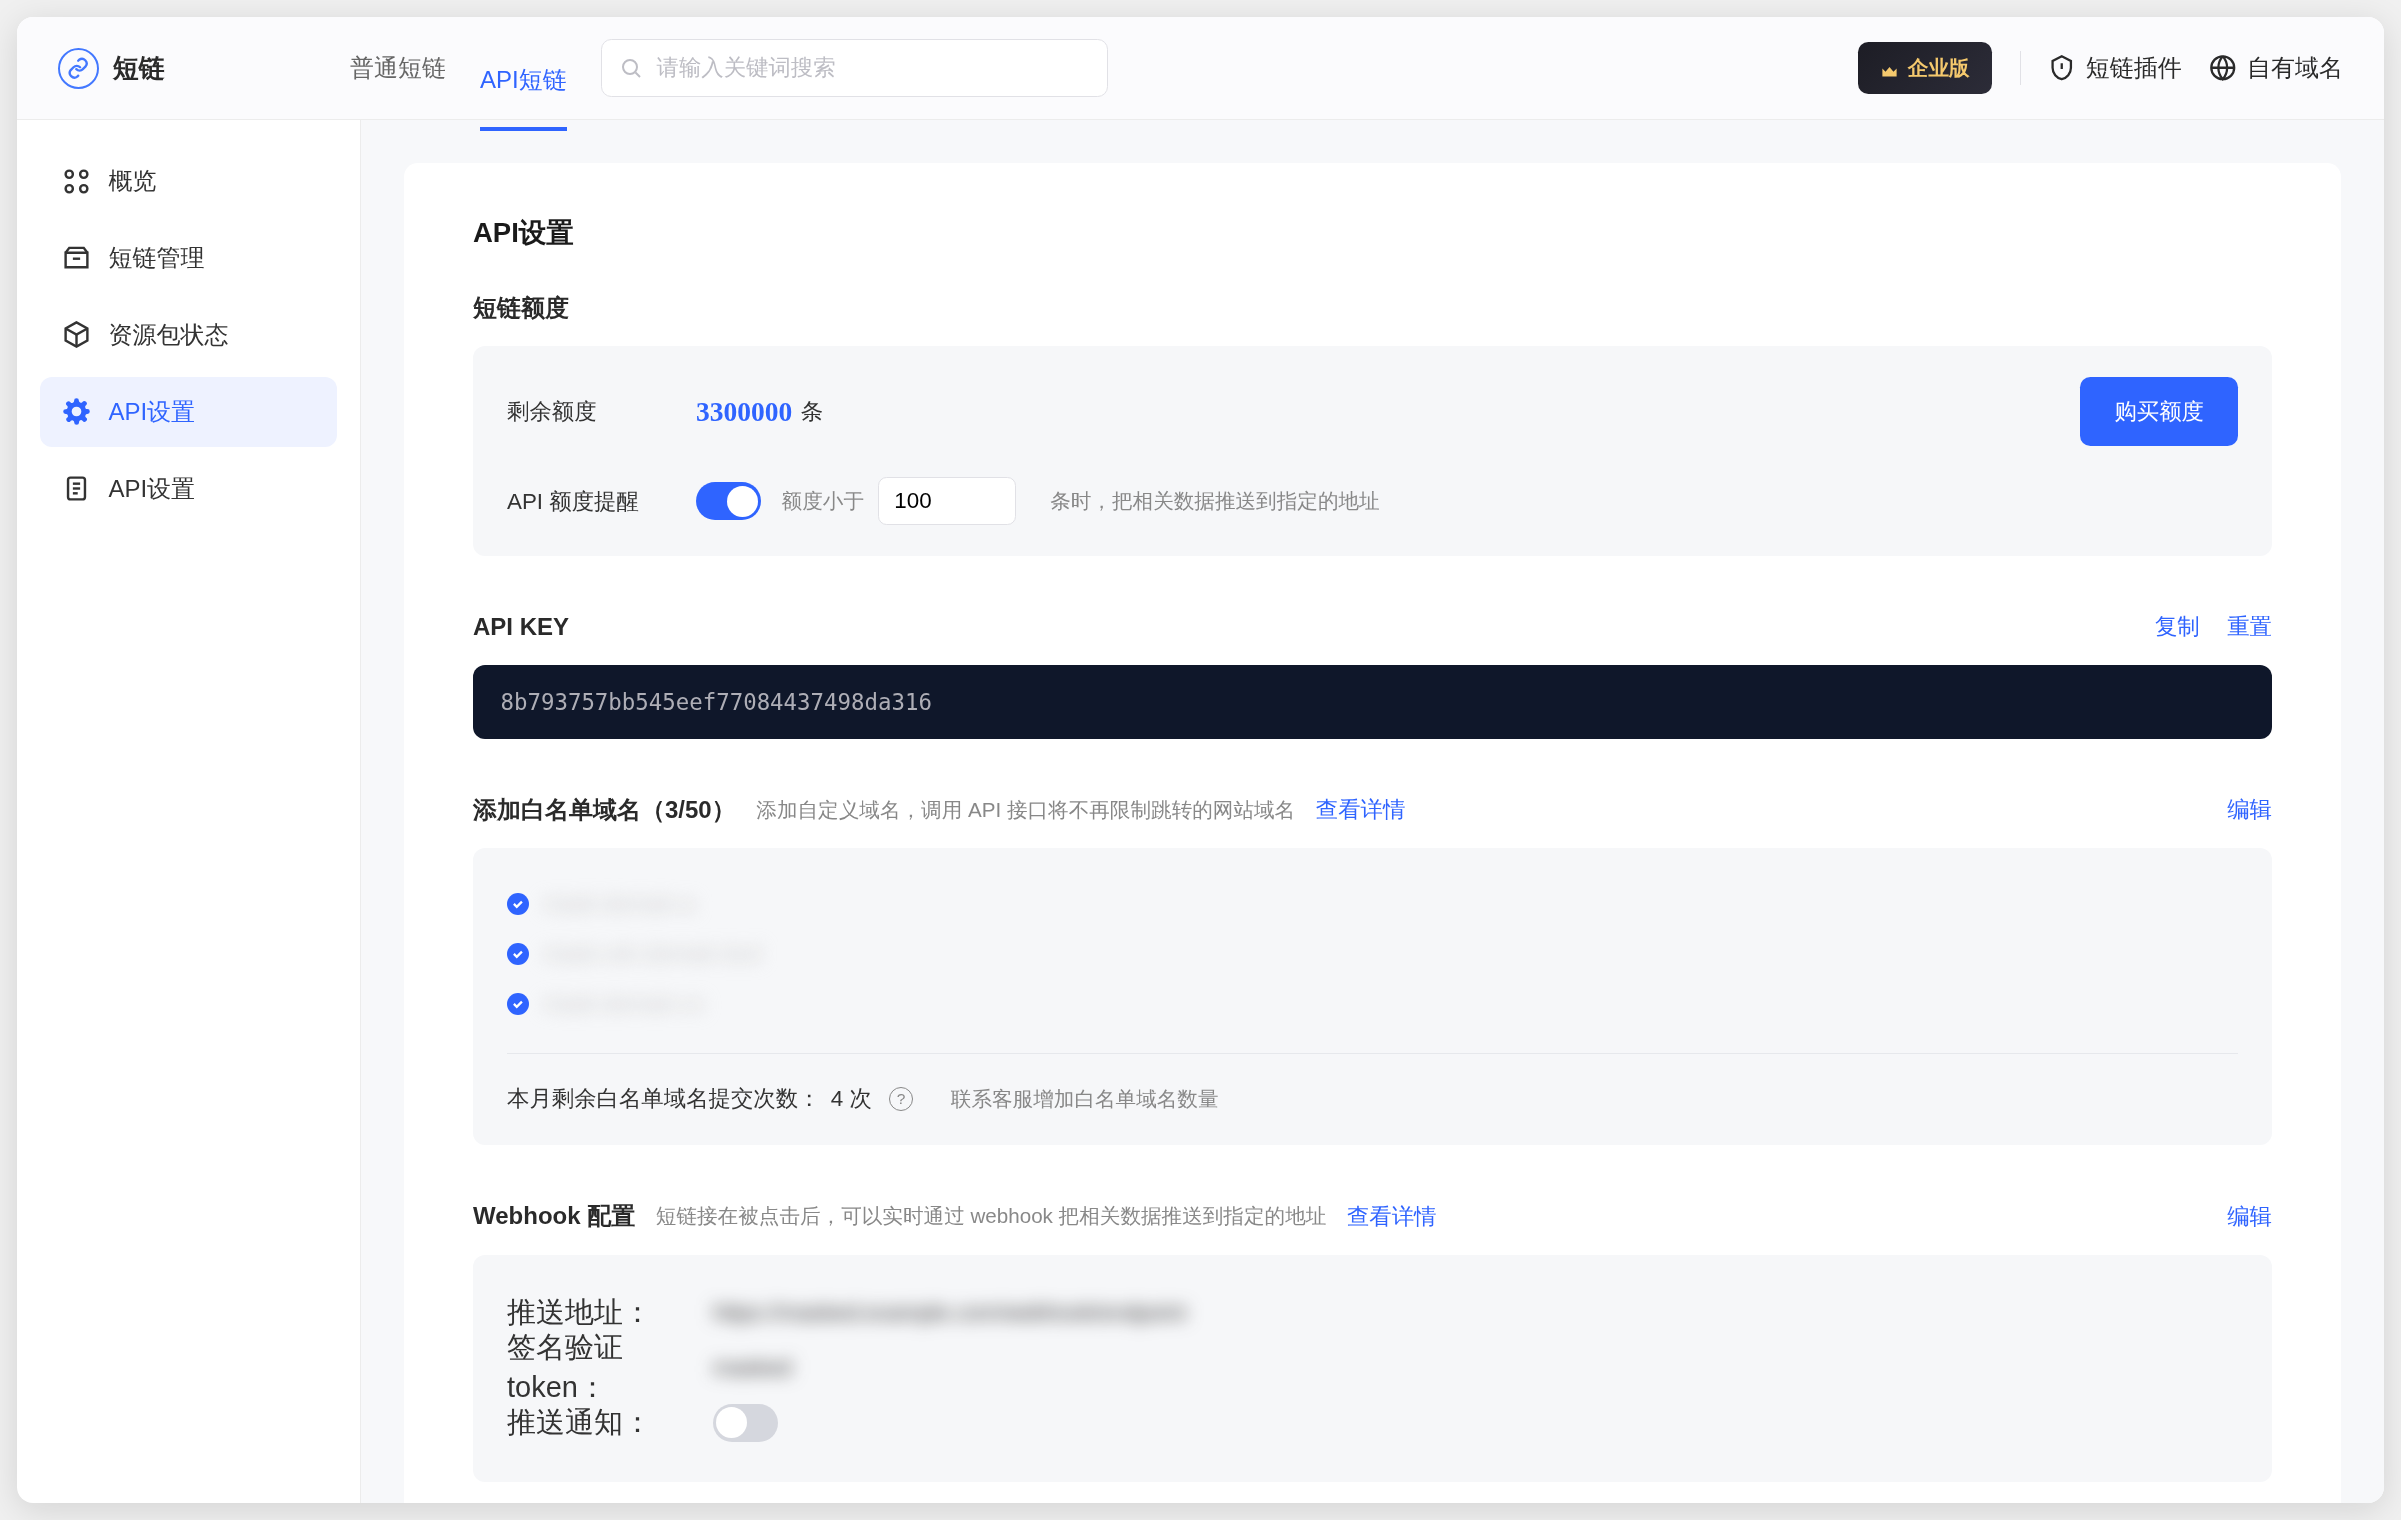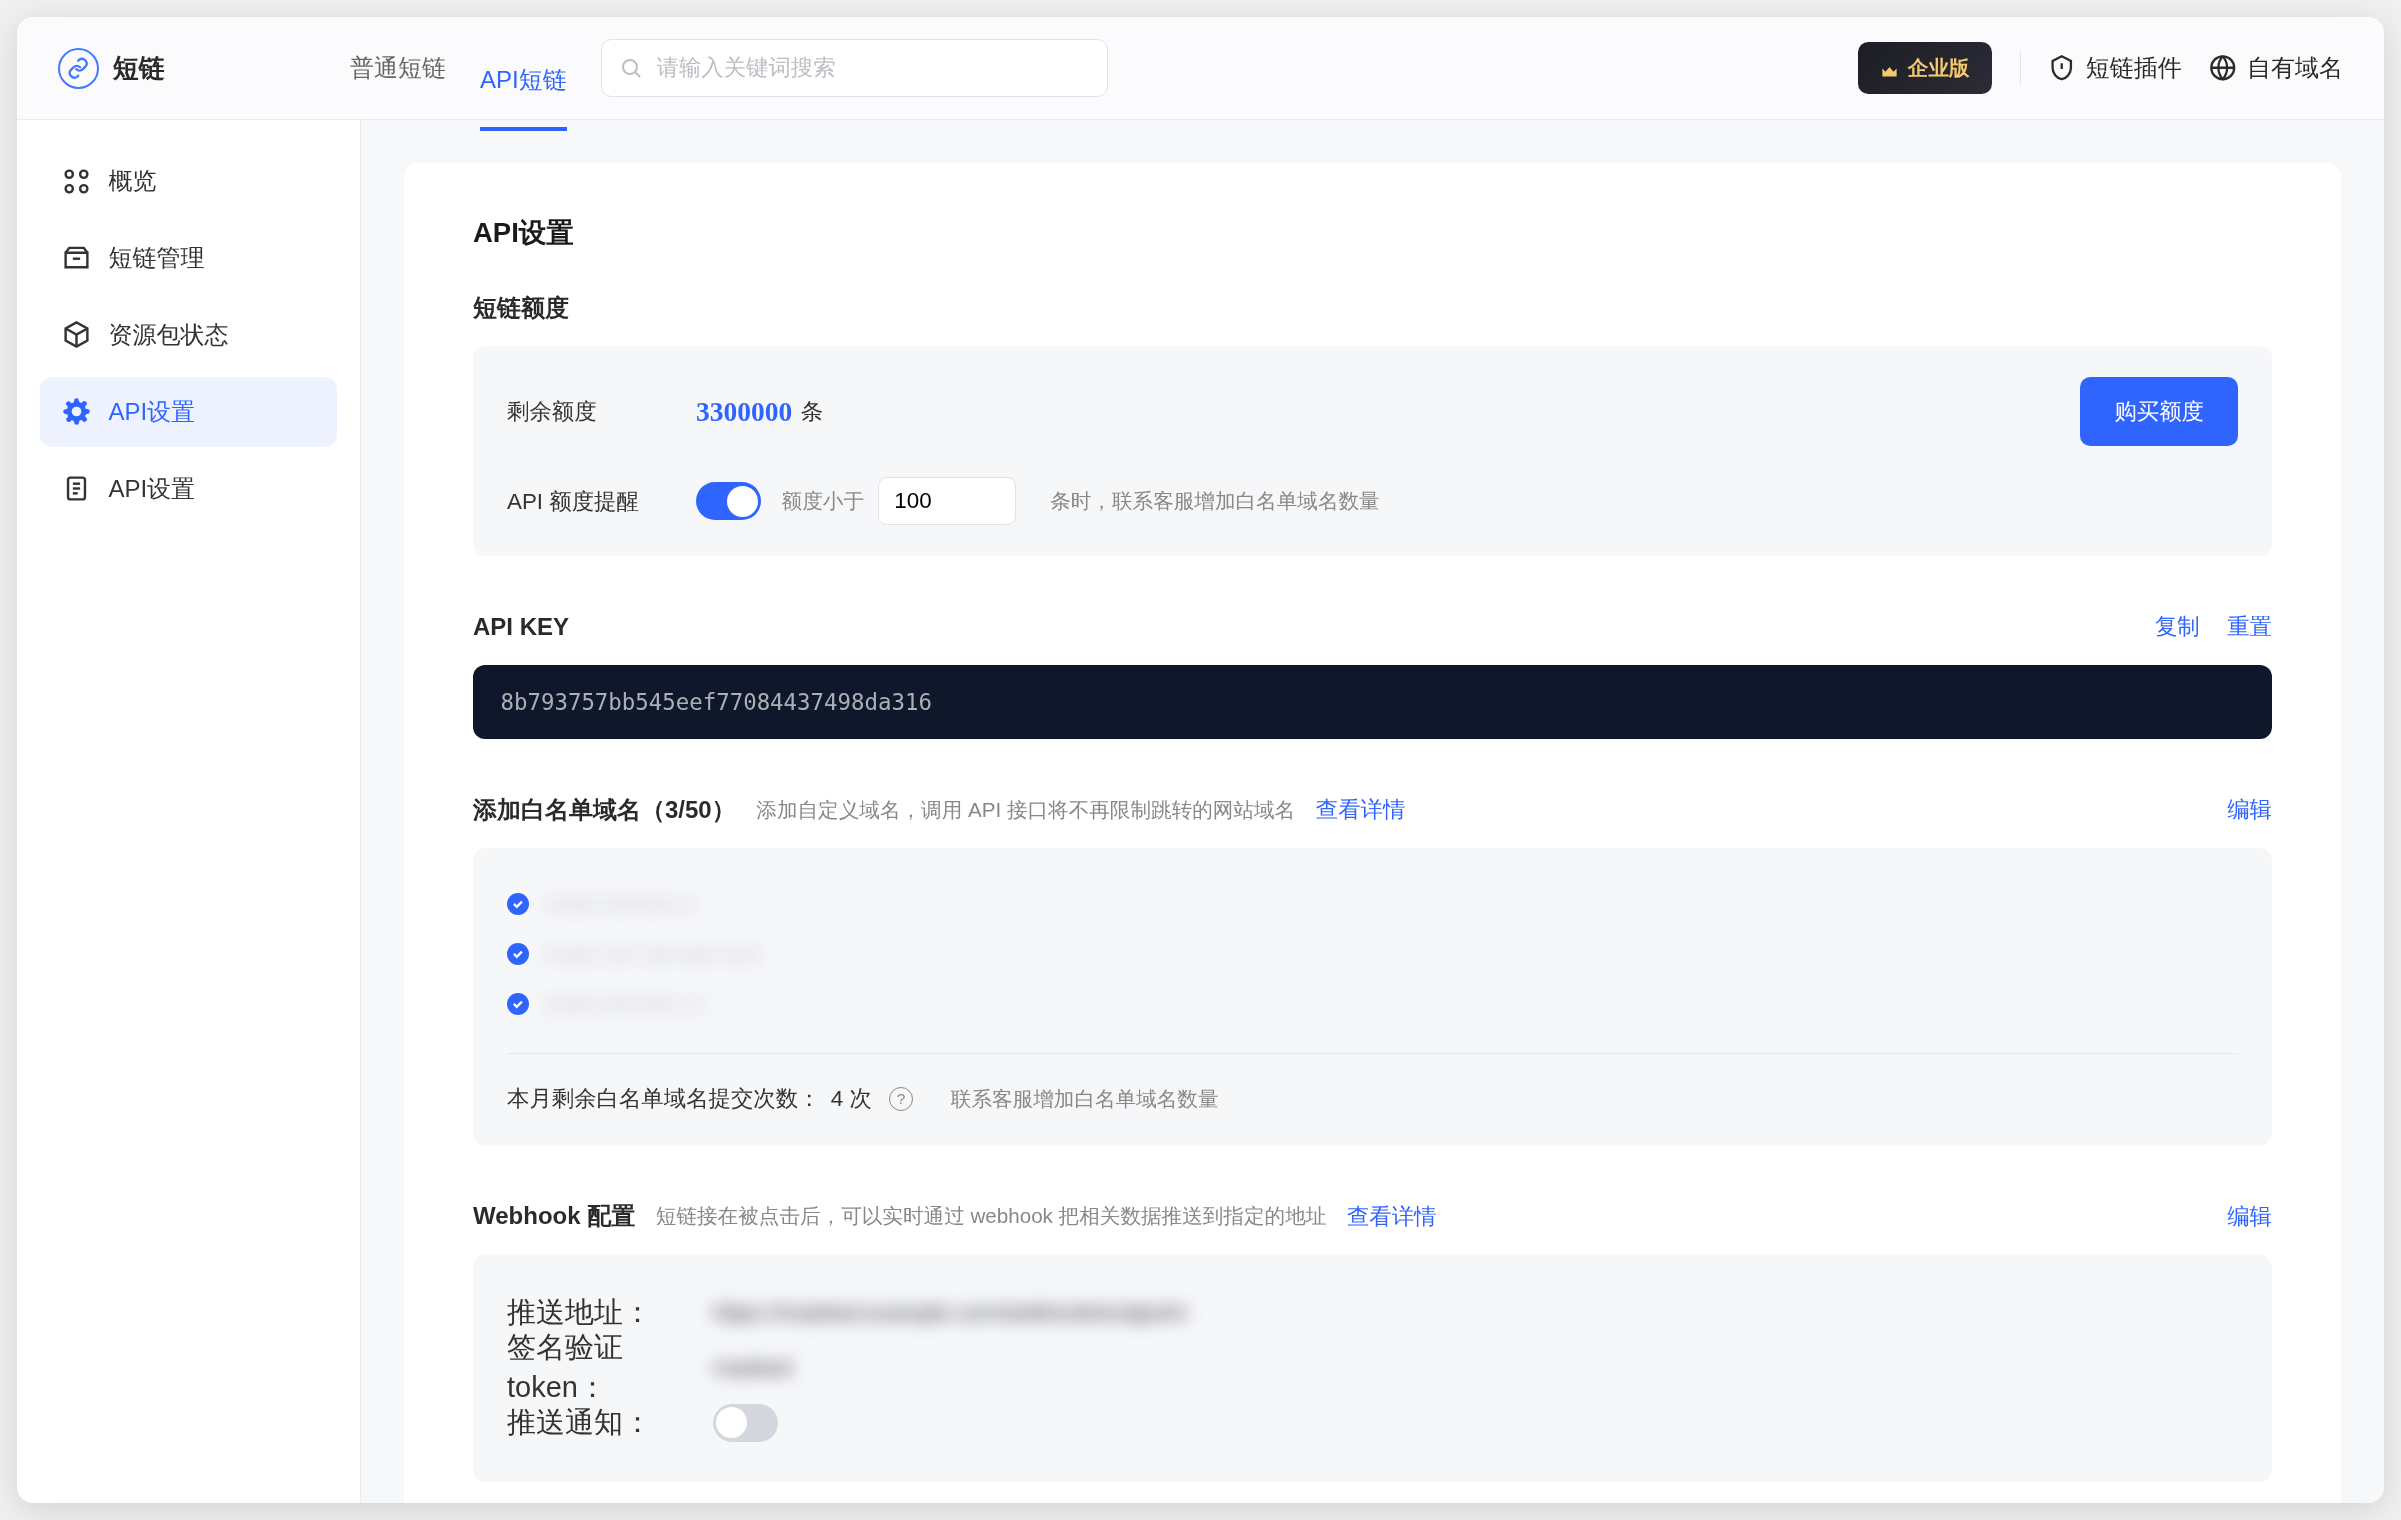--- a/index.html
+++ b/index.html
@@ -453,21 +453,21 @@
               <span class="quota-label">剩余额度</span>
               <span class="quota-value">3300000</span>
               <span class="quota-unit">条</span>
               <button class="buy-btn">购买额度</button>
             </div>
             <div class="quota-row2">
               <span class="quota-label">API 额度提醒</span>
               <div class="toggle"></div>
               <span class="small-text">额度小于</span>
               <input class="threshold-input" value="100" style="">
-              <span class="small-text">条时，联系客服增加白名单域名数量</span>
+              <span class="small-text">条时，把相关数据推送到指定的地址</span>
             </div>
           </div>
         </div>
 
         <div class="section">
           <div class="section-header">
             <div class="section-title">API KEY</div>
             <div class="right-actions">
               <span class="action-link">复制</span>
               <span class="action-link">重置</span>

